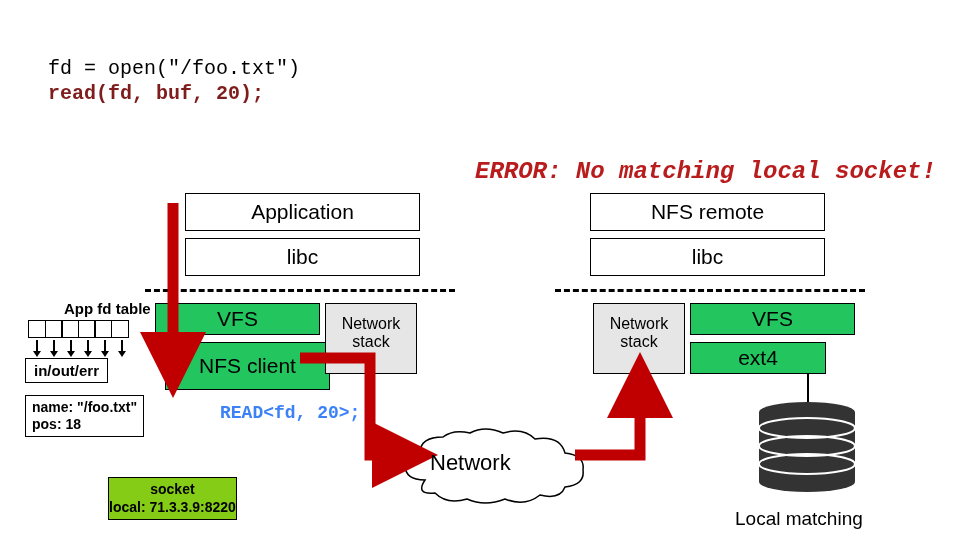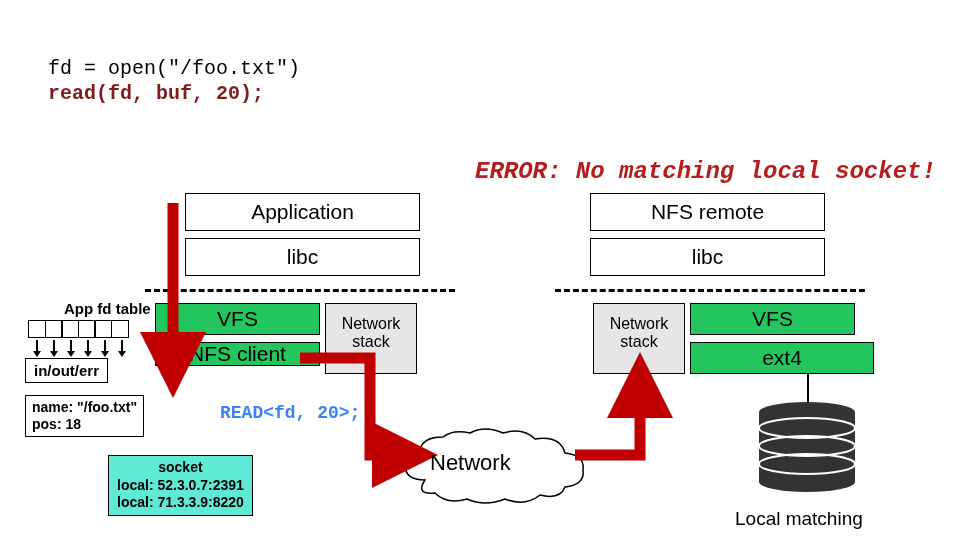--- a/index.html
+++ b/index.html
@@ -100,27 +100,27 @@
     border: 1.5px solid #000;
     padding: 3px 6px;
     font-size: 14px;
     font-weight: bold;
     line-height: 1.2;
     background: #fff;
   }
   .socket-box {
     position: absolute;
     left: 108px;
-    top: 455px;
-    border: 1.5px solid #000;
-    padding: 3px 8px;
+    top: 477px;
+    border: 1.5px solid #000;
+    padding: 3px 0;
     font-size: 14px;
     font-weight: bold;
     line-height: 1.25;
-    background: #5eead4;
+    background: #84cc16;
     text-align: left;
   }
   .read-cmd {
     position: absolute;
     left: 220px;
     top: 403px;
     font-family: 'Courier New', monospace;
     font-size: 18px;
     font-weight: bold;
     color: #3b82f6;
@@ -163,32 +163,32 @@
 <div class="code-block">
   <div>fd = open("/foo.txt")</div>
   <div class="code-red">read(fd, buf, 20);</div>
 </div>
 
 <div class="error-text">ERROR: No matching local socket!</div>
 
 <div class="box" style="left:185px; top:193px; width:235px; height:38px;">Application</div>
 <div class="box" style="left:185px; top:238px; width:235px; height:38px;">libc</div>
 <div class="box gray" style="left:155px; top:303px; width:165px; height:32px;">VFS</div>
-<div class="box gray" style="left:155px; top:342px; width:165px; height:24px;">NFS client</div>
+<div class="box gray" style="left:165px; top:342px; width:165px; height:48px;">NFS client</div>
 <div class="net-label" style="left:327px; top:308px; width:88px; white-space:pre-line;">Network
 stack</div>
 <div class="box gray" style="left:325px; top:303px; width:92px; height:71px; background:transparent; z-index:-1;"></div>
 <div style="position:absolute; left:325px; top:303px; width:92px; height:71px; background:#e6e6e6; border:1.5px solid #000; z-index:0;"></div>
 <div class="net-label" style="left:327px; top:315px; width:88px; white-space:pre-line; z-index:1;">Network
 stack</div>
 
 <div class="box" style="left:590px; top:193px; width:235px; height:38px;">NFS remote</div>
 <div class="box" style="left:590px; top:238px; width:235px; height:38px;">libc</div>
 <div class="box gray" style="left:690px; top:303px; width:165px; height:32px;">VFS</div>
-<div class="box gray" style="left:690px; top:342px; width:184px; height:32px;">ext4</div>
+<div class="box gray" style="left:690px; top:342px; width:136px; height:32px;">ext4</div>
 <div style="position:absolute; left:593px; top:303px; width:92px; height:71px; background:#e6e6e6; border:1.5px solid #000;"></div>
 <div class="net-label" style="left:595px; top:315px; width:88px; white-space:pre-line;">Network
 stack</div>
 
 <div class="dashed-line" style="left:145px; top:289px; width:310px;"></div>
 <div class="dashed-line" style="left:555px; top:289px; width:310px;"></div>
 
 <div class="fd-label">App fd table</div>
 <div class="fd-cells">
   <div class="fd-cell"></div>
@@ -208,21 +208,20 @@
 <div class="io-box">in/out/err</div>
 <div class="name-box">
   <div>name: "/foo.txt"</div>
   <div>pos: 18</div>
 </div>
 
 <div class="read-cmd">READ&lt;fd, 20&gt;;</div>
 
 <div class="socket-box">
   <div style="text-align:center;">socket</div>
-  <div>local:    52.3.0.7:2391</div>
   <div>local: 71.3.3.9:8220</div>
 </div>
 
 <svg class="cloud" viewBox="0 0 220 85">
   <path d="M 40 55 Q 20 55 20 40 Q 20 28 35 28 Q 35 12 58 12 Q 68 4 85 8 Q 100 0 118 8 Q 138 2 150 14 Q 175 10 180 28 Q 200 30 198 45 Q 200 60 180 62 Q 175 75 155 70 Q 140 82 120 74 Q 100 82 82 74 Q 62 80 50 68 Q 30 70 40 55 Z" fill="#fff" stroke="#000" stroke-width="1.5"></path>
 </svg>
 <div class="cloud-label">Network</div>
 
 <svg style="position:absolute; left:755px; top:400px; width:105px; height:100px;">
   <ellipse cx="52" cy="12" rx="48" ry="10" fill="#333"></ellipse>

